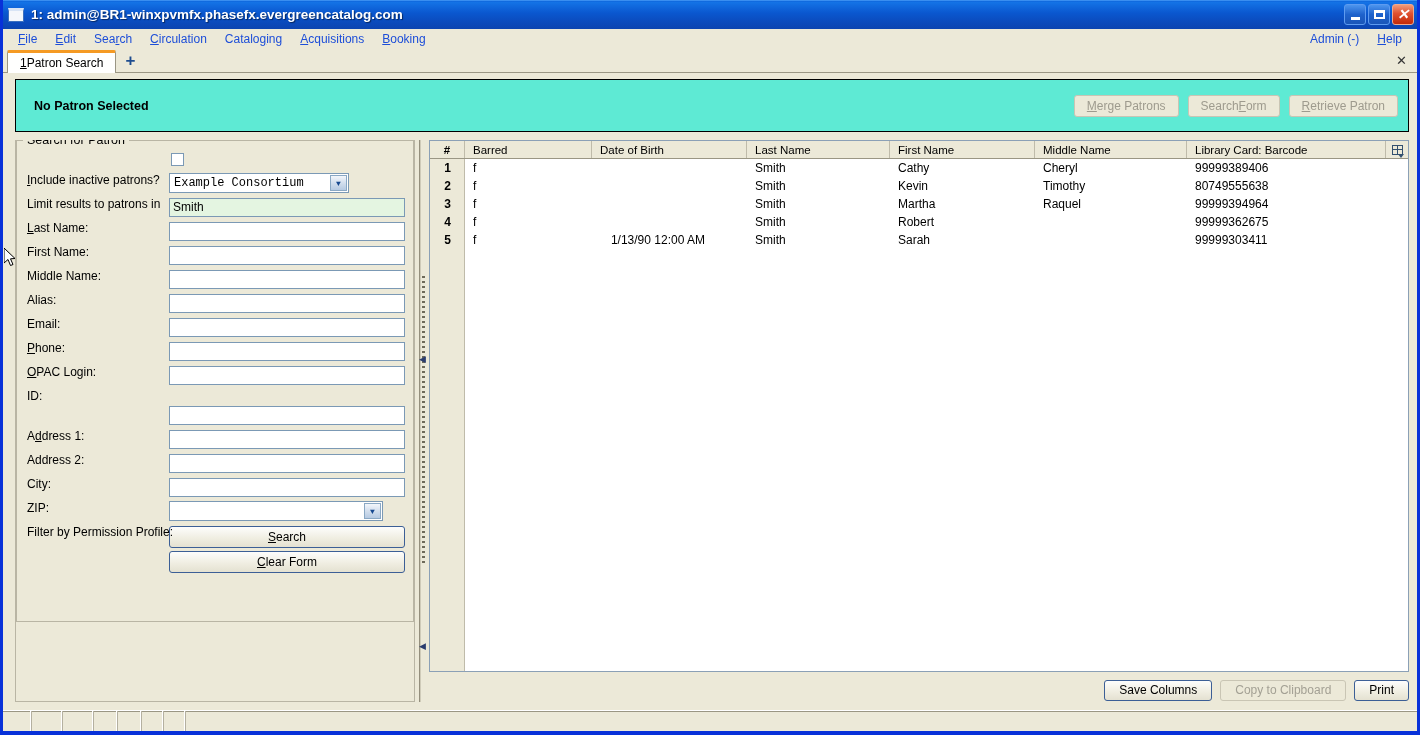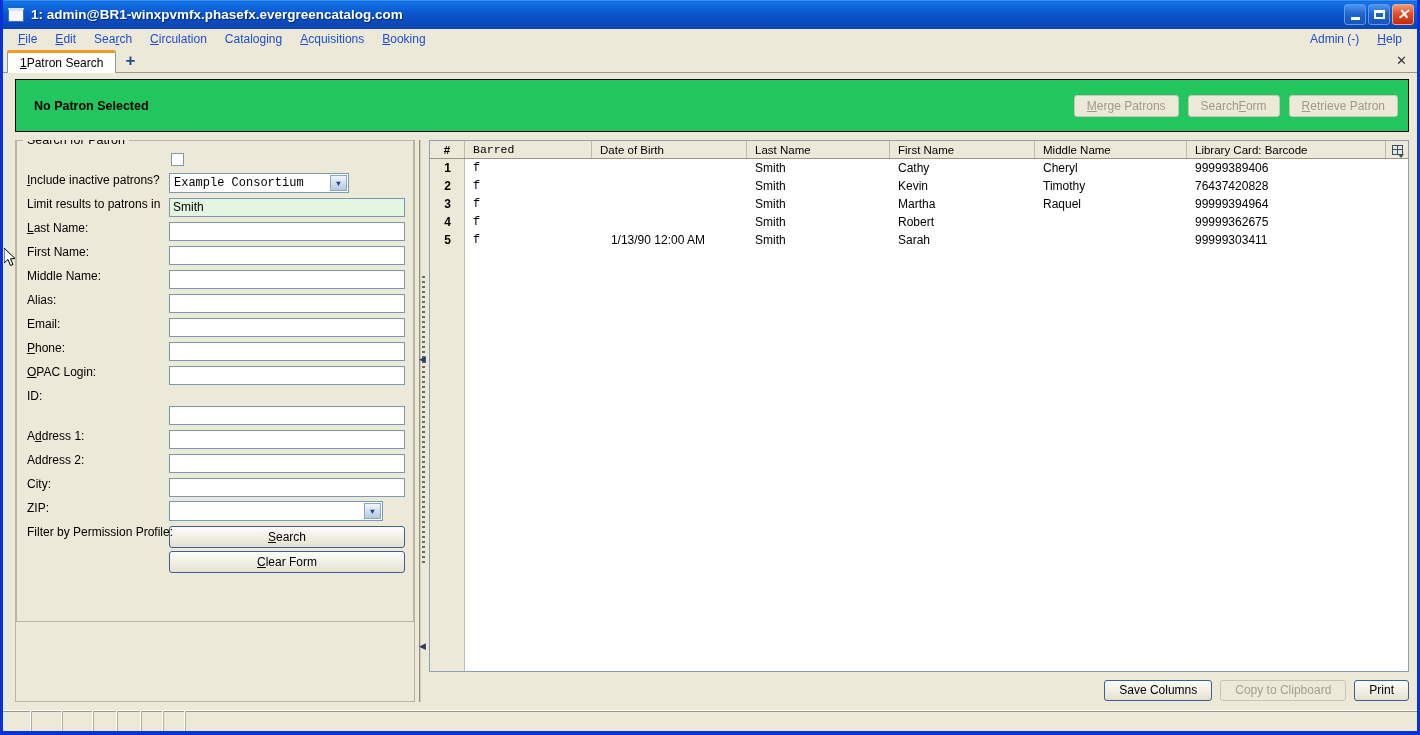--- a/index.html
+++ b/index.html
@@ -113,21 +113,21 @@
     flex: 1 1 auto; position: relative;
     padding: 6px 8px 0 12px;
     display: flex; flex-direction: column;
     overflow: hidden;
   }
 
   
   #patron-bar {
     flex: 0 0 53px;
     border: 1px solid #000;
-    background: #22c55e;
+    background: #5eead4;
     display: flex; align-items: center;
     padding: 0 10px 0 18px;
     position: relative;
   }
   #patron-status { font-weight: bold; font-size: 12.5px; }
   #patron-bar .spacer { flex: 1 1 auto; }
   .pbtn {
     height: 22px; min-width: 80px;
     margin-left: 9px; padding: 0 12px;
     background: #ece9d8;
@@ -295,21 +295,21 @@
   }
   .gcell {
     display: flex; align-items: center;
     padding-left: 8px; white-space: nowrap; overflow: hidden;
   }
   .gcell.num { justify-content: center; padding-left: 0; font-weight: bold; }
   .gcell.dob { justify-content: flex-end; padding-right: 42px; }
 
   
   .c-num   { flex: 0 0 35px; }
-  .c-bar   { flex: 0 0 127px; font-family: Liberation Mono, monospace; }
+  .c-bar   { flex: 0 0 127px; }
   .c-dob   { flex: 0 0 155px; }
   .c-last  { flex: 0 0 143px; }
   .c-first { flex: 0 0 145px; }
   .c-mid   { flex: 0 0 152px; }
   .c-card  { flex: 1 1 auto; }
 
   
   #grid-actions {
     flex: 0 0 30px;
     display: flex; align-items: center; justify-content: flex-end;
@@ -517,21 +517,21 @@
                 <span class="gcell c-card">99999389406</span>
               </div>
 
               <div class="grow">
                 <span class="gcell num c-num">2</span>
                 <span class="gcell c-bar">f</span>
                 <span class="gcell dob c-dob"></span>
                 <span class="gcell c-last">Smith</span>
                 <span class="gcell c-first">Kevin</span>
                 <span class="gcell c-mid">Timothy</span>
-                <span class="gcell c-card">76437420828</span>
+                <span class="gcell c-card">80749555638</span>
               </div>
 
               <div class="grow">
                 <span class="gcell num c-num">3</span>
                 <span class="gcell c-bar">f</span>
                 <span class="gcell dob c-dob"></span>
                 <span class="gcell c-last">Smith</span>
                 <span class="gcell c-first">Martha</span>
                 <span class="gcell c-mid">Raquel</span>
                 <span class="gcell c-card">99999394964</span>

